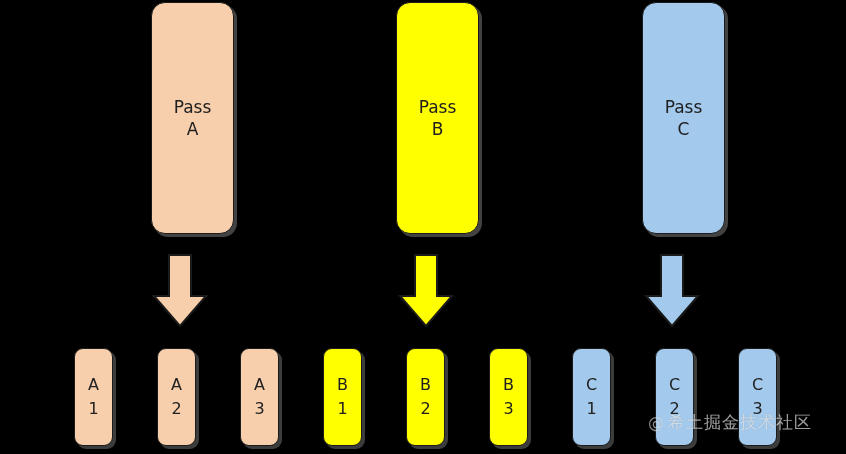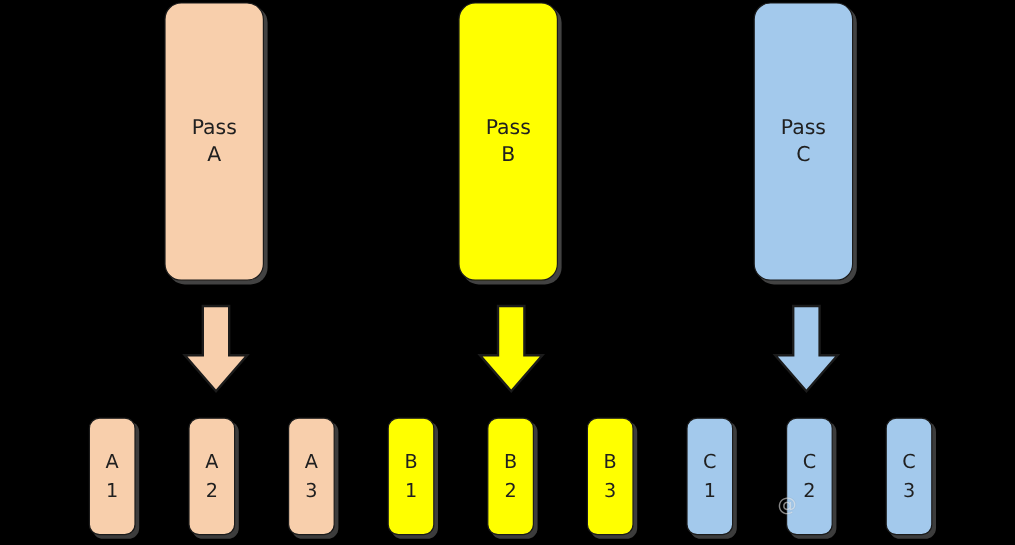--- a/index.html
+++ b/index.html
@@ -25,20 +25,21 @@
     border-radius: 14px;
     border: 1.6px solid #1b1b1b;
     box-shadow: 3px 3px 0 rgba(120,120,120,0.55);
     display: flex;
     flex-direction: column;
     align-items: center;
     justify-content: center;
     line-height: 1.32;
     color: #202020;
     font-size: 17px;
+    margin-left: 14px;
   }
   .pass-box .ln {
     display: block;
     text-align: center;
   }
 
   
   .arrow {
     position: absolute;
   }
@@ -165,15 +166,16 @@
     <span class="ln">2</span>
   </div>
 
   <div class="chunk" id="chunk-8" style="left:738px; top:348px; width:39px; height:98px; background:#A3C9EC;">
     <span class="ln">C</span>
     <span class="ln">3</span>
   </div>
 
   <div id="watermark">
     <span class="wm-at">@</span>
+    <span class="wm-text">希土掘金技术社区</span>
   </div>
 
 </div>
 
 </body></html>

